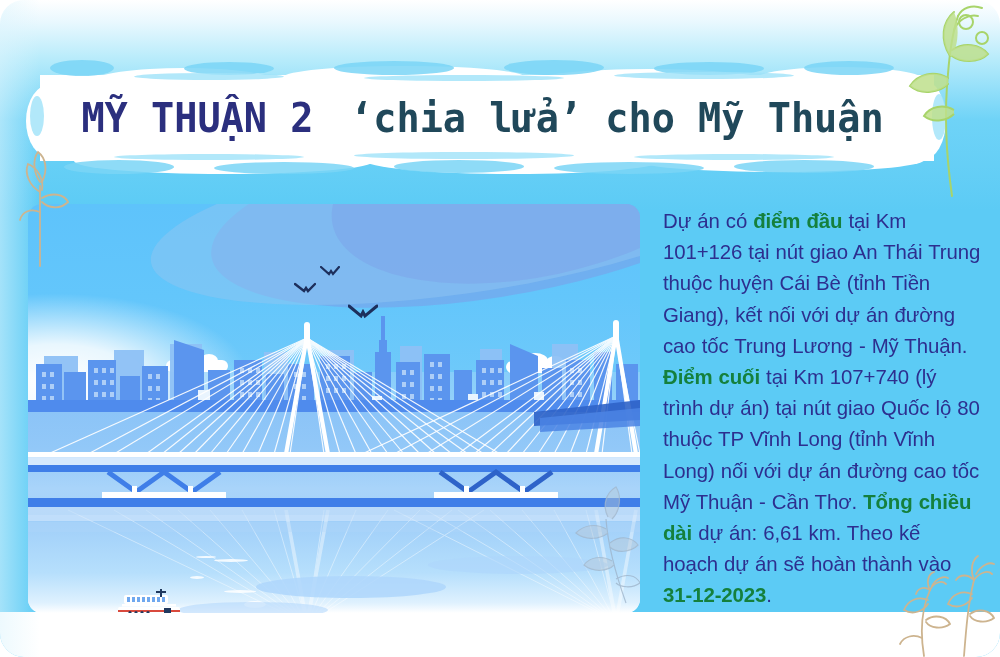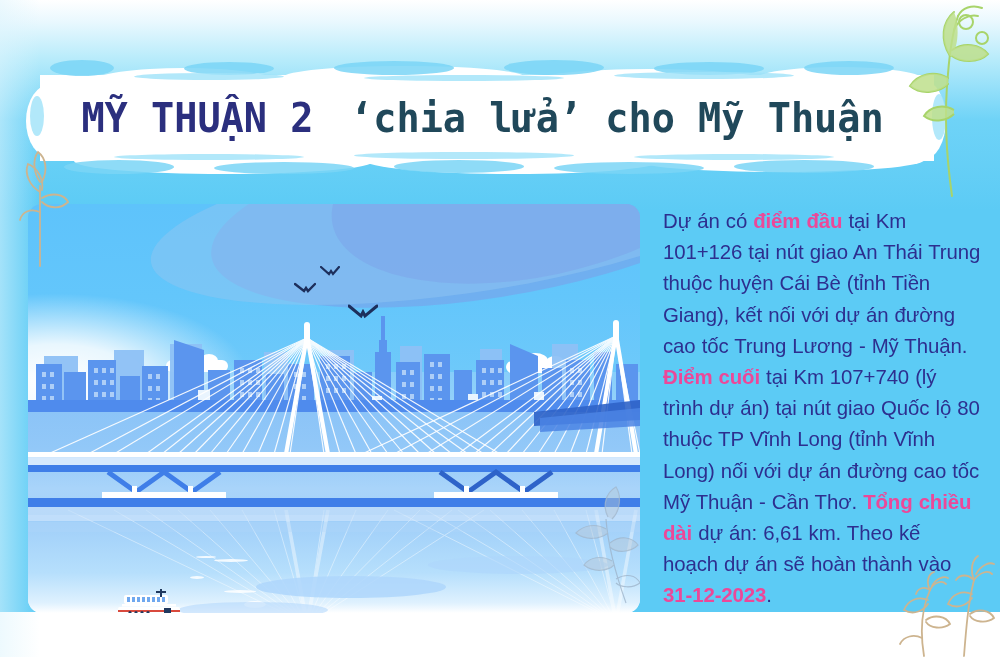--- a/index.html
+++ b/index.html
@@ -3,21 +3,21 @@
 <meta charset="utf-8">
 <title>My Thuan 2 Infographic</title>
 <style>
   html,body{margin:0;padding:0;}
   body{
     width:1000px;height:657px;overflow:hidden;
     font-family:"Liberation Sans","DejaVu Sans",sans-serif;
     background:#ffffff;
     position:relative;
   }
-  #page{position:absolute;inset:0;width:1000px;height:657px;overflow:hidden;}
+  #page{position:absolute;inset:0;width:1000px;height:657px;overflow:hidden;border-radius:24px;}
 
   
   .bg-sky{
     position:absolute;left:0;top:0;width:1000px;height:657px;
     background:
       linear-gradient(to bottom, #ffffff 0px, #e9f8fe 22px, #b9ecfb 58px, #6fd3f7 120px, #5ccbf5 210px, #5ccbf5 100%);
   }
   .bg-white-base{
     position:absolute;left:0;top:612px;width:1000px;height:45px;background:#ffffff;
   }
@@ -98,21 +98,21 @@
   
   .copy{
     position:absolute;left:663px;top:206px;width:318px;
     color:#2d2f8f;
     font-family:"Liberation Sans","DejaVu Sans",sans-serif;
     font-size:20.4px;
     line-height:31.2px;
     letter-spacing:-.1px;
     word-spacing:.5px;
   }
-  .copy b{font-weight:bold;color:#ec4899;}
+  .copy b{font-weight:bold;color:#15803d;}
 
   
   .decor{position:absolute;}
 </style>
 </head>
 <body>
 
 <div id="page">
 
   <div class="bg-sky"></div>

